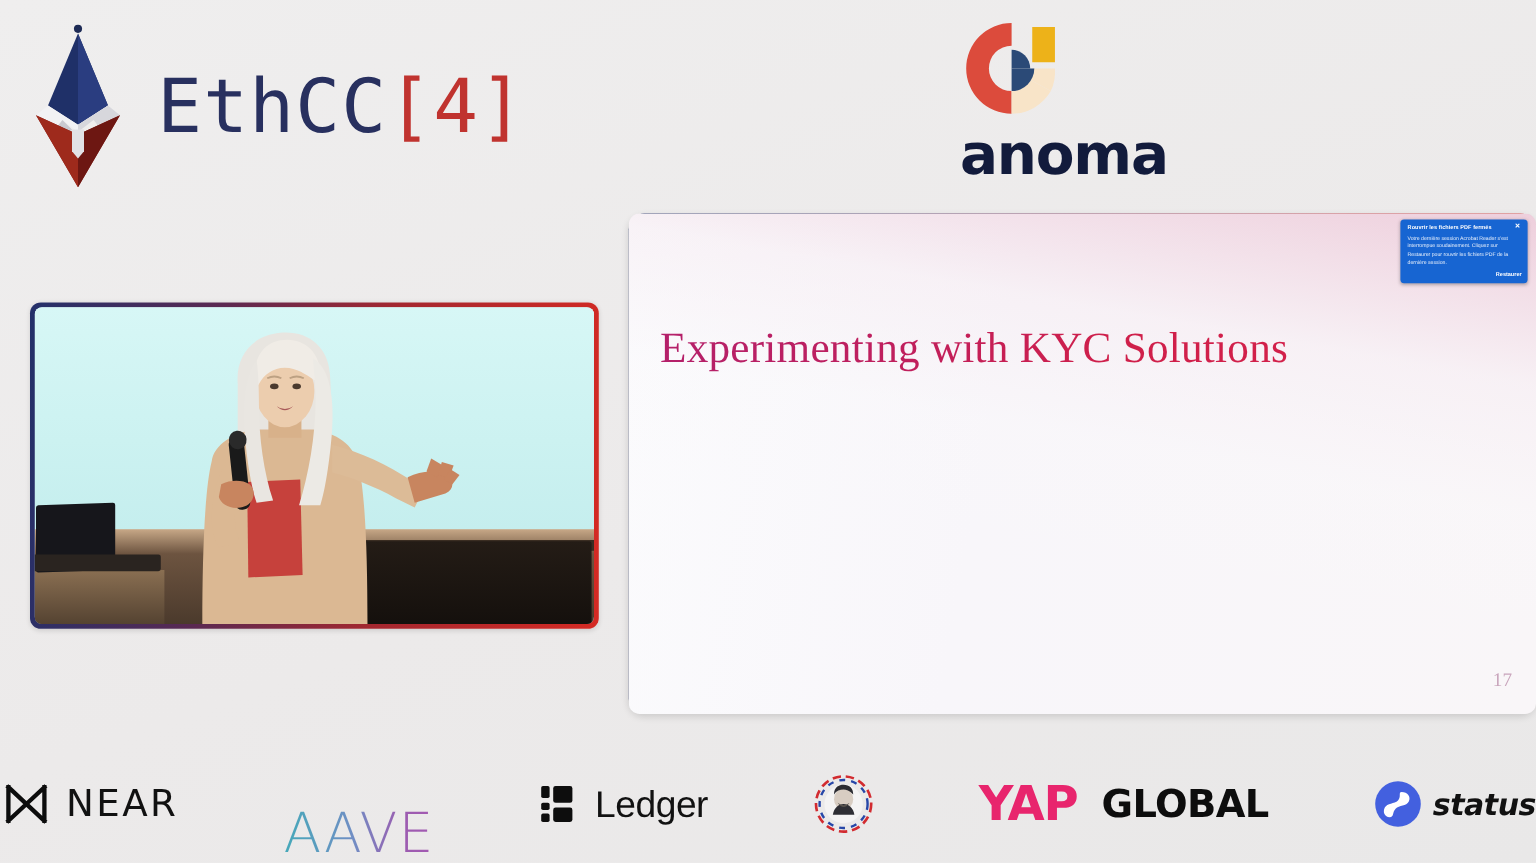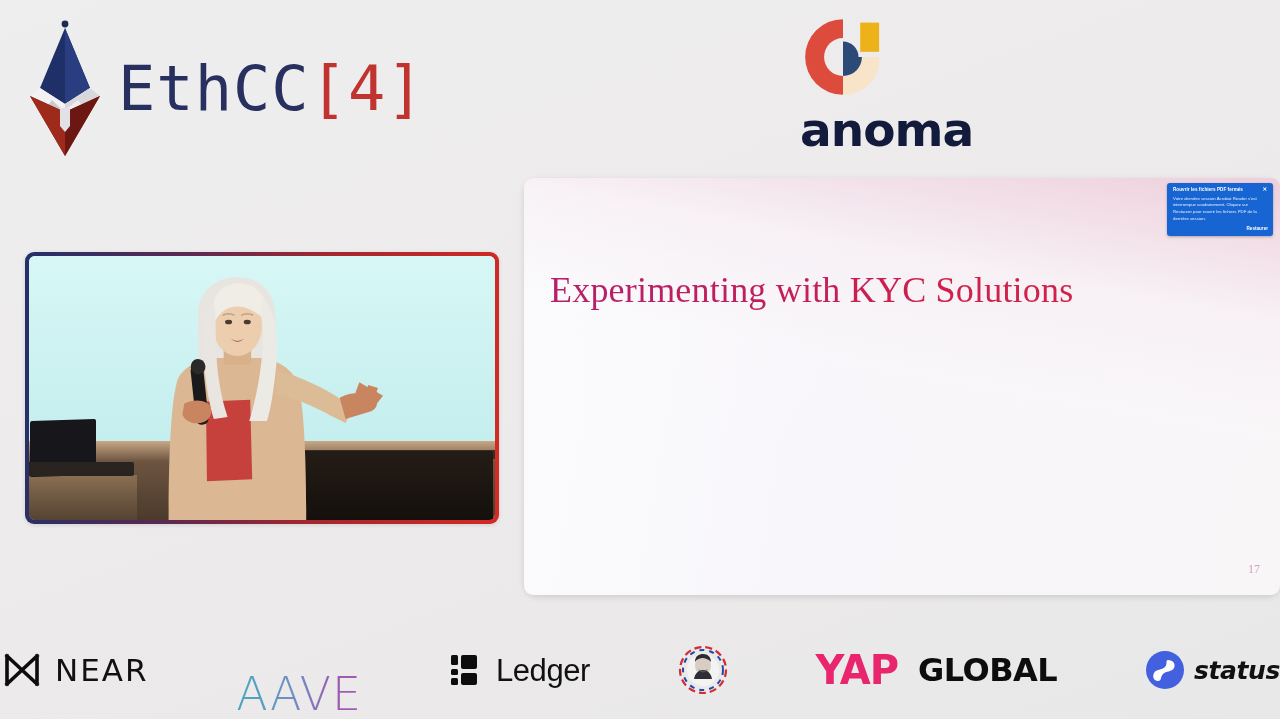--- a/index.html
+++ b/index.html
@@ -19,21 +19,21 @@
     background: linear-gradient(160deg, #efeeee 0%, #eceaea 55%, #e9e8e8 100%);
   }
 
   
   .ethcc-block {
     position: absolute;
     left: 22px;
     top: 16px;
     display: flex;
     align-items: center;
-    gap: 10px;
+    gap: 23px;
   }
   .ethcc-mark {
     position: relative;
     width: 86px;
     height: 142px;
   }
   .ethcc-mark svg { display: block; width: 86px; height: 142px; }
 
   .ethcc-word {
     display: flex;
@@ -177,21 +177,21 @@
     -webkit-background-clip: text;
     background-clip: text;
     color: transparent;
     white-space: nowrap;
   }
   .slide-pageno {
     position: absolute;
     right: 20px;
     bottom: 18px;
     font-family: "Liberation Serif", "DejaVu Serif", serif;
-    font-size: 12px;
+    font-size: 16px;
     color: #c9a5bc;
     margin-left: 19px;
   }
 
   
   .acro-toast {
     position: absolute;
     right: 7px;
     top: 5px;
     width: 106px;

